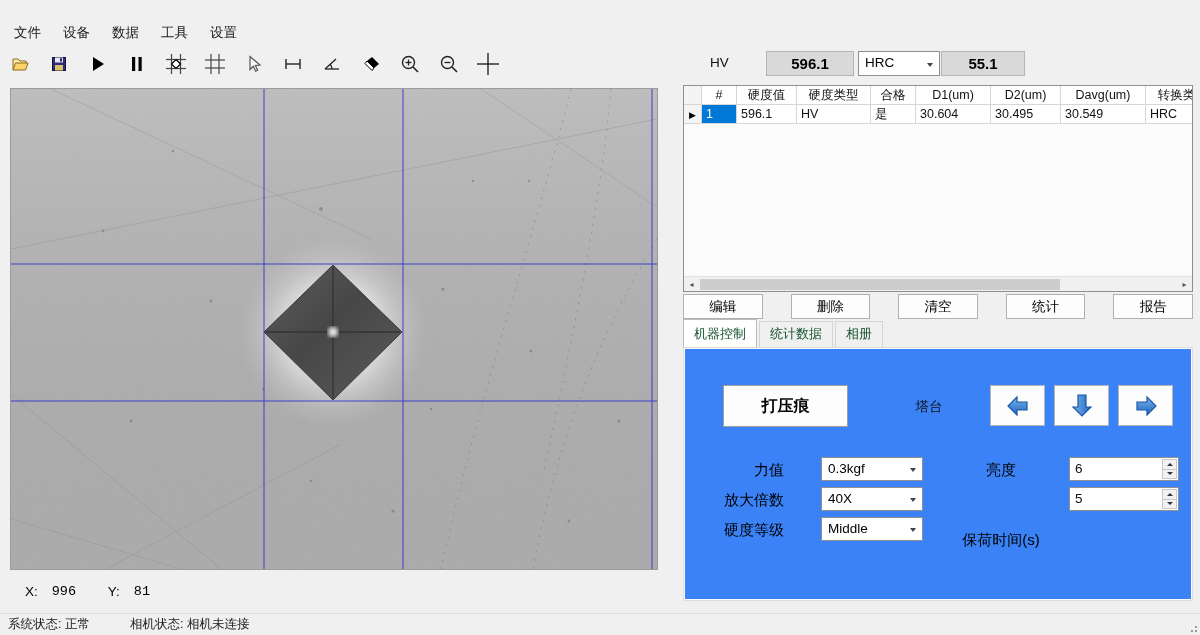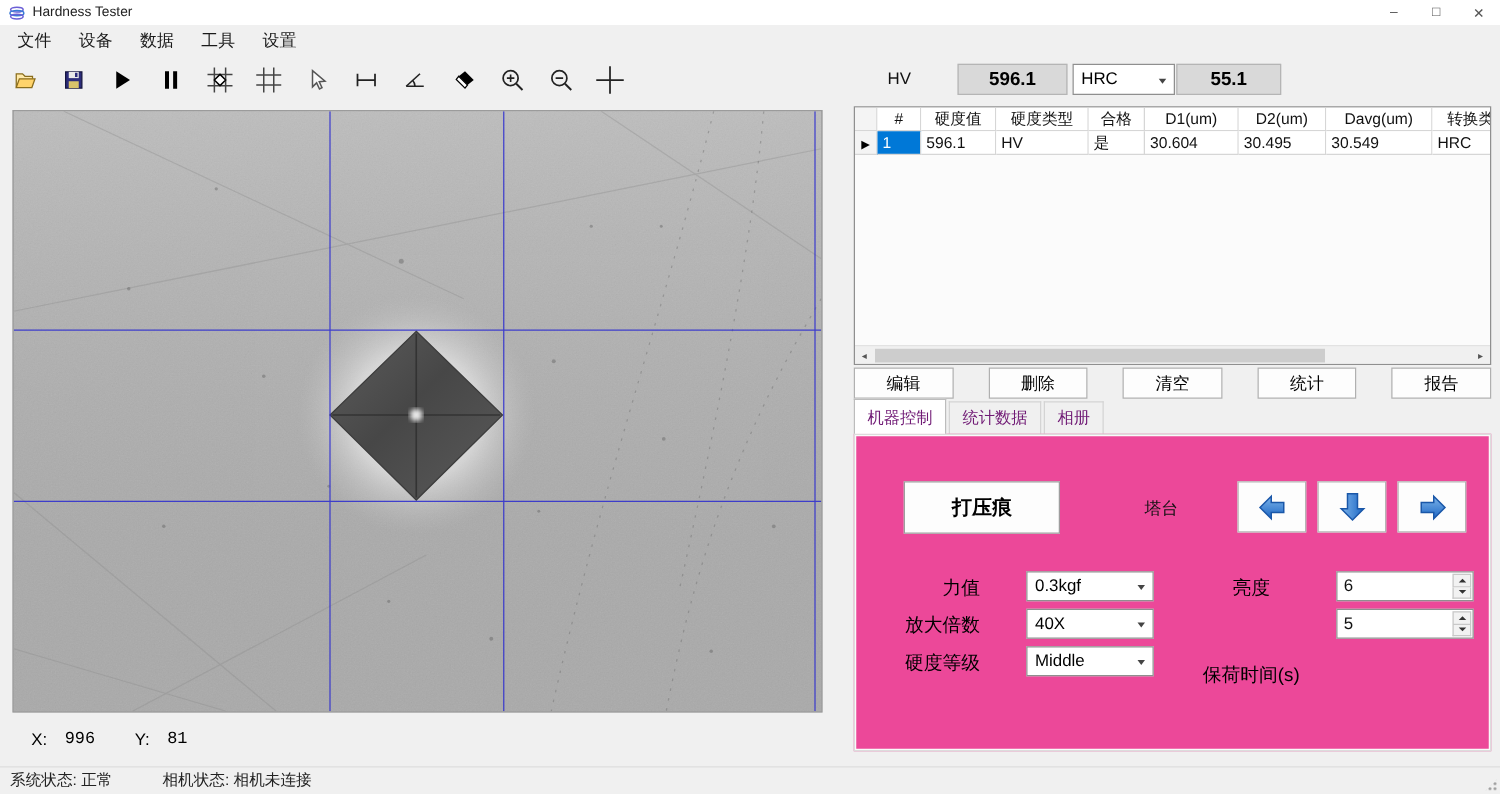--- a/index.html
+++ b/index.html
@@ -58,24 +58,24 @@
   .hs-arrow { width:15px; height:15px; display:flex; align-items:center; justify-content:center; font-size:8px; color:#555; }
   .hs-thumb { position:absolute; left:16px; top:2px; width:360px; height:11px; background:#cdcdcd; }
   .hs-arrow.right { position:absolute; right:0; }
 
   
   .actions { position:absolute; left:683px; top:294px; width:510px; display:flex; justify-content:space-between;gap:28px; }
   .act-btn { width:97px; height:25px; background:#fdfdfd; border:1px solid #b0b0b0; font-size:13.5px; color:#000; display:flex; align-items:center; justify-content:center; font-family:inherit; }
 
   
   .tabstrip { position:absolute; left:683px; top:325px; width:510px; height:22px; display:flex; align-items:flex-end; }
-  .tab { font-size:13px; padding:3px 10px 4px 10px; border:1px solid #d4d4d4; border-bottom:none; background:#f0f0f0; color:#701a75; margin-right:2px; }
+  .tab { font-size:13px; padding:3px 10px 4px 10px; border:1px solid #d4d4d4; border-bottom:none; background:#f0f0f0; color:#14532d; margin-right:2px; }
   .tab.active { background:#fff; border-color:#bcbcbc; padding-top:5px; position:relative; z-index:2; }
 
-  .tabpanel { position:absolute; left:683px; top:347px; width:510px; height:254px; background:#ec4899; border:1px solid #dcdcdc; box-shadow:inset 0 0 0 1px #fafafa; }
+  .tabpanel { position:absolute; left:683px; top:347px; width:510px; height:254px; background:#3b82f6; border:1px solid #dcdcdc; box-shadow:inset 0 0 0 1px #fafafa; }
 
   .indent-btn { position:absolute; left:39px; top:37px; width:125px; height:42px; background:#fdfdfd; border:1px solid #9e9e9e; font-weight:bold; font-size:16px; font-family:inherit; color:#000; }
   .turret-label { position:absolute; left:210px; top:50px; width:70px; text-align:center; font-size:13.5px; }
   .arrow-btn { position:absolute; top:37px; width:55px; height:41px; background:#fdfdfd; border:1px solid #b5b5b5; display:flex; align-items:center; justify-content:center; }
   .arrow-btn.a-left { left:306px; } .arrow-btn.a-down { left:370px; } .arrow-btn.a-right { left:434px; }
 
   .fld-label { position:absolute; font-size:15px; color:#000; text-align:right; width:80px; }
   .fld-label.ctr { text-align:center; width:90px; }
   .panel-combo { position:absolute; left:137px; width:102px; height:24px; }
   .spinner { position:absolute; left:385px; width:110px; height:24px; background:#fff; border:1px solid #8f8f8f; font-size:13.5px; }
@@ -93,33 +93,20 @@
   .resize-grip { position:absolute; right:2px; bottom:2px; width:10px; height:10px;
     background-image:radial-gradient(circle, #9a9a9a 1px, transparent 1.2px);
     background-size:4px 4px; background-position:bottom right;
     clip-path:polygon(100% 0, 100% 100%, 0 100%); }
 </style>
 </head>
 <body>
 
 <div id="app">
 
-  <div class="titlebar">
-    <svg class="title-icon" viewBox="0 0 14 14">
-      <ellipse cx="7" cy="4" rx="5.4" ry="2" fill="none" stroke="#6b5fd6" stroke-width="1.3"></ellipse>
-      <ellipse cx="7" cy="7" rx="6" ry="2.2" fill="none" stroke="#3a7bd5" stroke-width="1.3"></ellipse>
-      <ellipse cx="7" cy="10" rx="5.4" ry="2" fill="none" stroke="#6b5fd6" stroke-width="1.3"></ellipse>
-    </svg>
-    <span class="title-text">Hardness Tester</span>
-    <div class="win-controls">
-      <span class="win-btn">–</span>
-      <span class="win-btn">□</span>
-      <span class="win-btn">✕</span>
-    </div>
-  </div>
 
   <div class="menubar">
     <span class="menu-item">文件</span>
     <span class="menu-item">设备</span>
     <span class="menu-item">数据</span>
     <span class="menu-item">工具</span>
     <span class="menu-item">设置</span>
   </div>
 
   <div class="toolbar">

